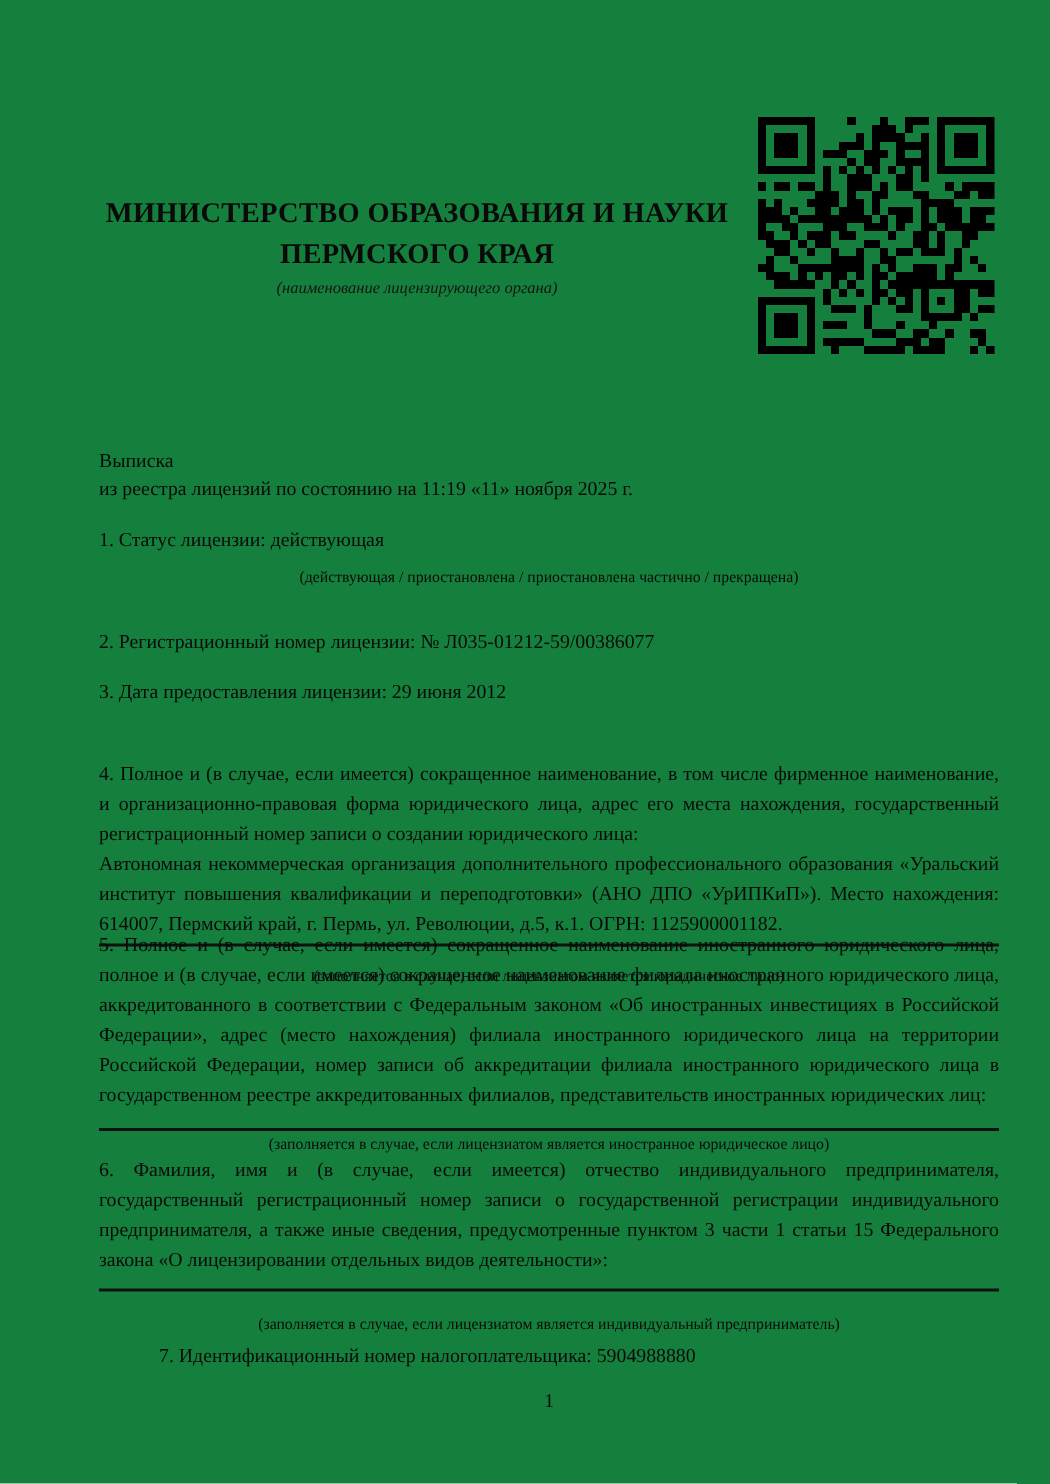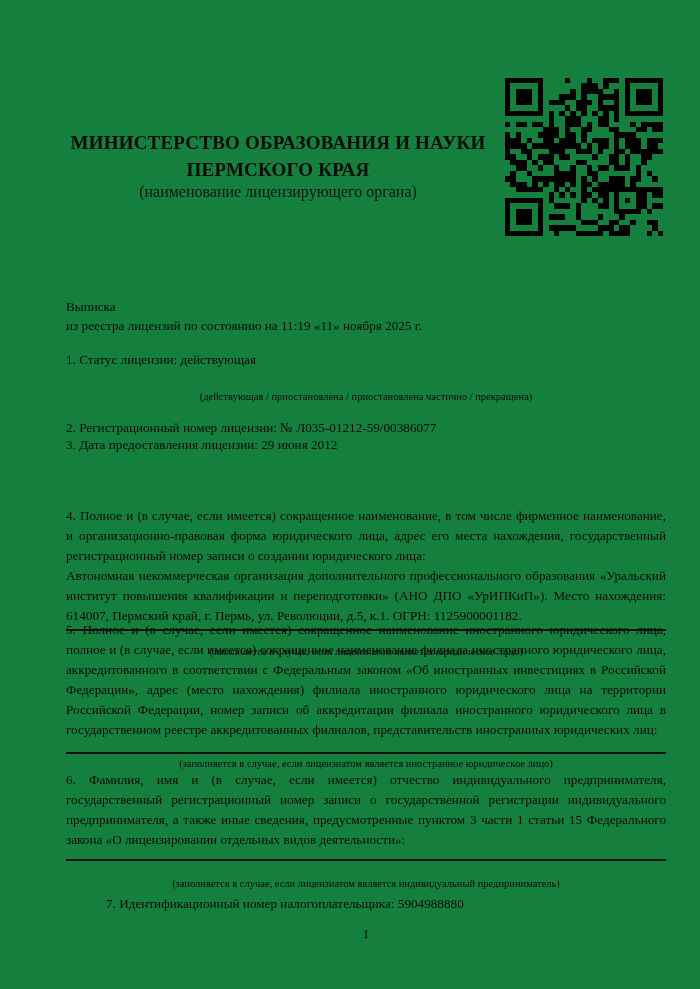--- a/index.html
+++ b/index.html
@@ -19,23 +19,24 @@
     width: 424px;
     text-align: center;
   }
   .authority-line {
     font-weight: bold;
     font-size: 19px;
     line-height: 27px;
     letter-spacing: 0.2px;
   }
   .small-caption {
-    font-size: 16px;
+    font-size: 11px;
     line-height: 14px;
     color: #141414;
+    font-style: italic;
   }
   .authority-header .small-caption { margin-top: 2px; }
   .qr {
     position: absolute;
     left: 505px;
     top: 78px;
     width: 158px;
     height: 158px;
   }
   .doc-title {
@@ -58,23 +59,23 @@
   .caption-center {
     text-align: center;
     font-size: 10.5px;
     line-height: 14px;
   }
   .fill-line {
     border-top: 2px solid #111;
     height: 0;
   }
   .sec-status { top: 350px; }
-  .sec-status .caption-center { margin-top: 20px; }
+  .sec-status .caption-center { margin-top: 9px; }
   .sec-reg { top: 418px; }
-  .sec-date { top: 435px; }
+  .sec-date { top: 451px; }
   .sec-legal { top: 506px; }
   .sec-legal .fill-line { margin-top: 3px; }
   .sec-legal .caption-center { margin-top: 14px; }
   .sec-foreign { top: 620px; }
   .sec-foreign .fill-line { margin-top: 12px; }
   .sec-foreign .caption-center { margin-top: 3px; }
   .sec-ip { top: 770px; }
   .sec-ip .fill-line { margin-top: 9px; }
   .sec-ip .caption-center { margin-top: 16px; }
   .sec-inn { top: 894px; margin-left: 40px; }

